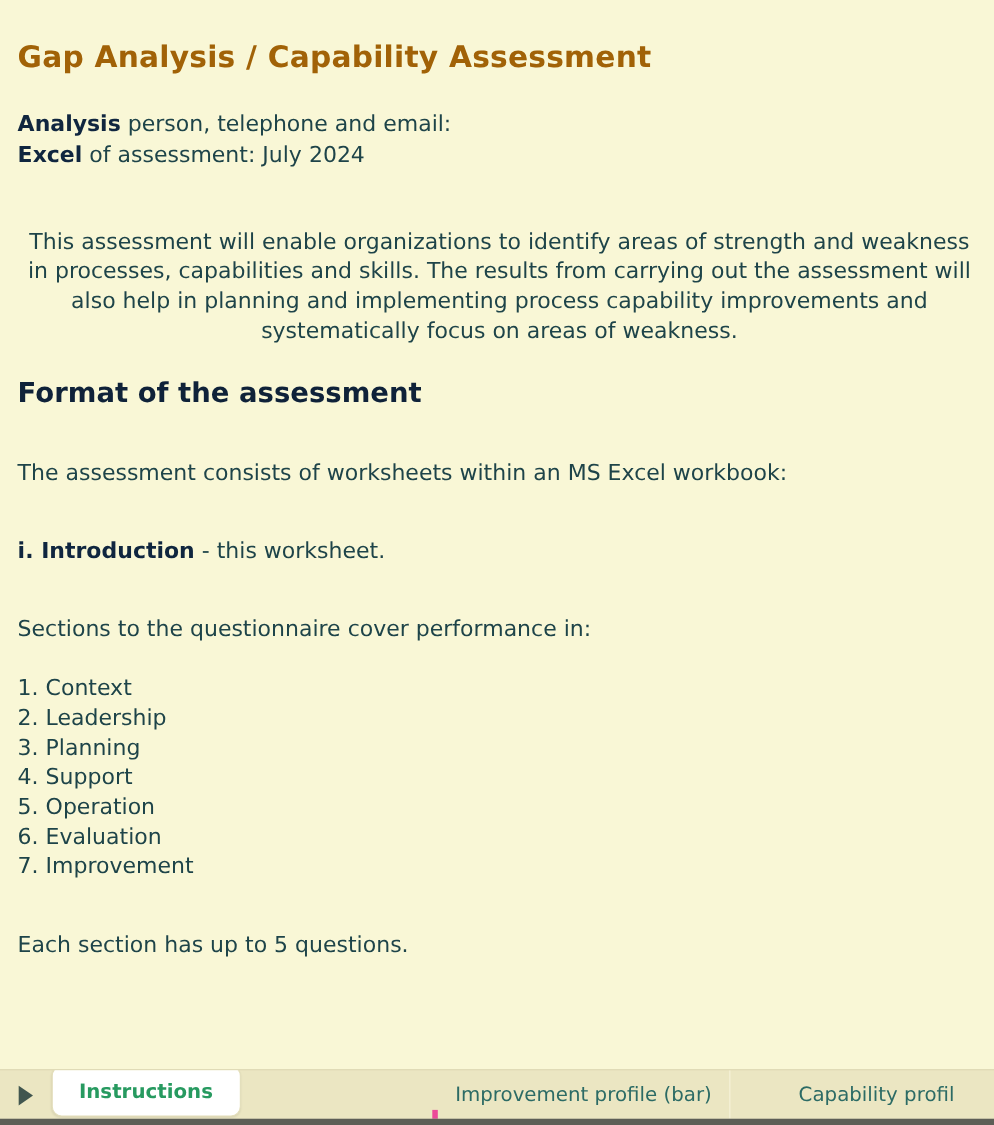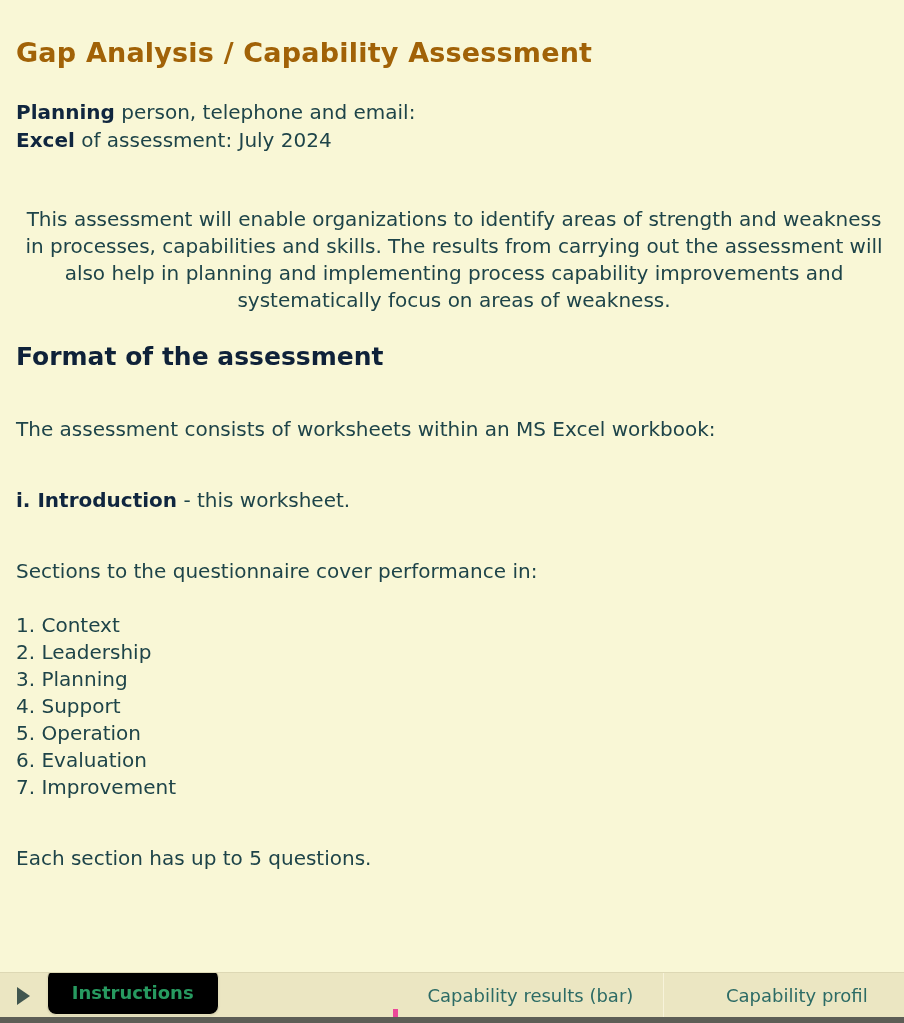--- a/index.html
+++ b/index.html
@@ -79,21 +79,21 @@
     white-space: nowrap;
     cursor: pointer;
   }
   .tab--achievement { width: 192px; border-right: 5px solid #ec4899; margin-top: 36px; }
   .tab--capbar { width: 286px; border-right: 1px solid #f7f3da; }
   .tab--caplast { flex: 1 0 240px; justify-content: flex-start; padding-left: 62px; }
   .tab--active {
     width: 185px;
     height: 46px;
     margin-top: -4px;
-    background: #000000;
+    background: #ffffff;
     border: 1px solid #e3deba;
     border-radius: 9px;
     color: #279a60;
     font-weight: 700;
     box-shadow: 0 1px 2px rgba(0,0,0,0.08);
   }
   .bottomstrip {
     flex: 0 0 6px;
     height: 6px;
     background: #5d5e56;
@@ -102,21 +102,21 @@
 </head>
 <body>
 
 <div class="screen">
 
   <div class="content">
 
     <h1 class="title">Gap Analysis / Capability Assessment</h1>
 
     <div class="contact-block">
-      <p><strong>Planning</strong><span> person, telephone and email:</span></p>
+      <p><strong>Analysis</strong><span> person, telephone and email:</span></p>
       <p><strong>Excel</strong><span> of assessment: July 2024</span></p>
     </div>
 
     <p class="para gap-lg">This assessment will enable organizations to identify areas of strength and weakness in processes, capabilities and skills. The results from carrying out the assessment will also help in planning and implementing process capability improvements and systematically focus on areas of weakness.</p>
 
     <h2 class="subhead">Format of the assessment</h2>
 
     <p class="para">The assessment consists of worksheets within an MS Excel workbook:</p>
 
     <p class="para lead"><strong>i. Introduction</strong><span> - this worksheet.</span></p>
@@ -140,21 +140,21 @@
     <div class="arrow-cell">
       <span class="tri"></span>
     </div>
     <div class="tab tab--active">
       <span>Instructions</span>
     </div>
     <div class="tab tab--achievement">
       <span>Achievement</span>
     </div>
     <div class="tab tab--capbar">
-      <span>Capability results (bar)</span>
+      <span>Improvement profile (bar)</span>
     </div>
     <div class="tab tab--caplast">
       <span>Capability profil</span>
     </div>
   </div>
 
   <div class="bottomstrip"></div>
 
 </div>
 

